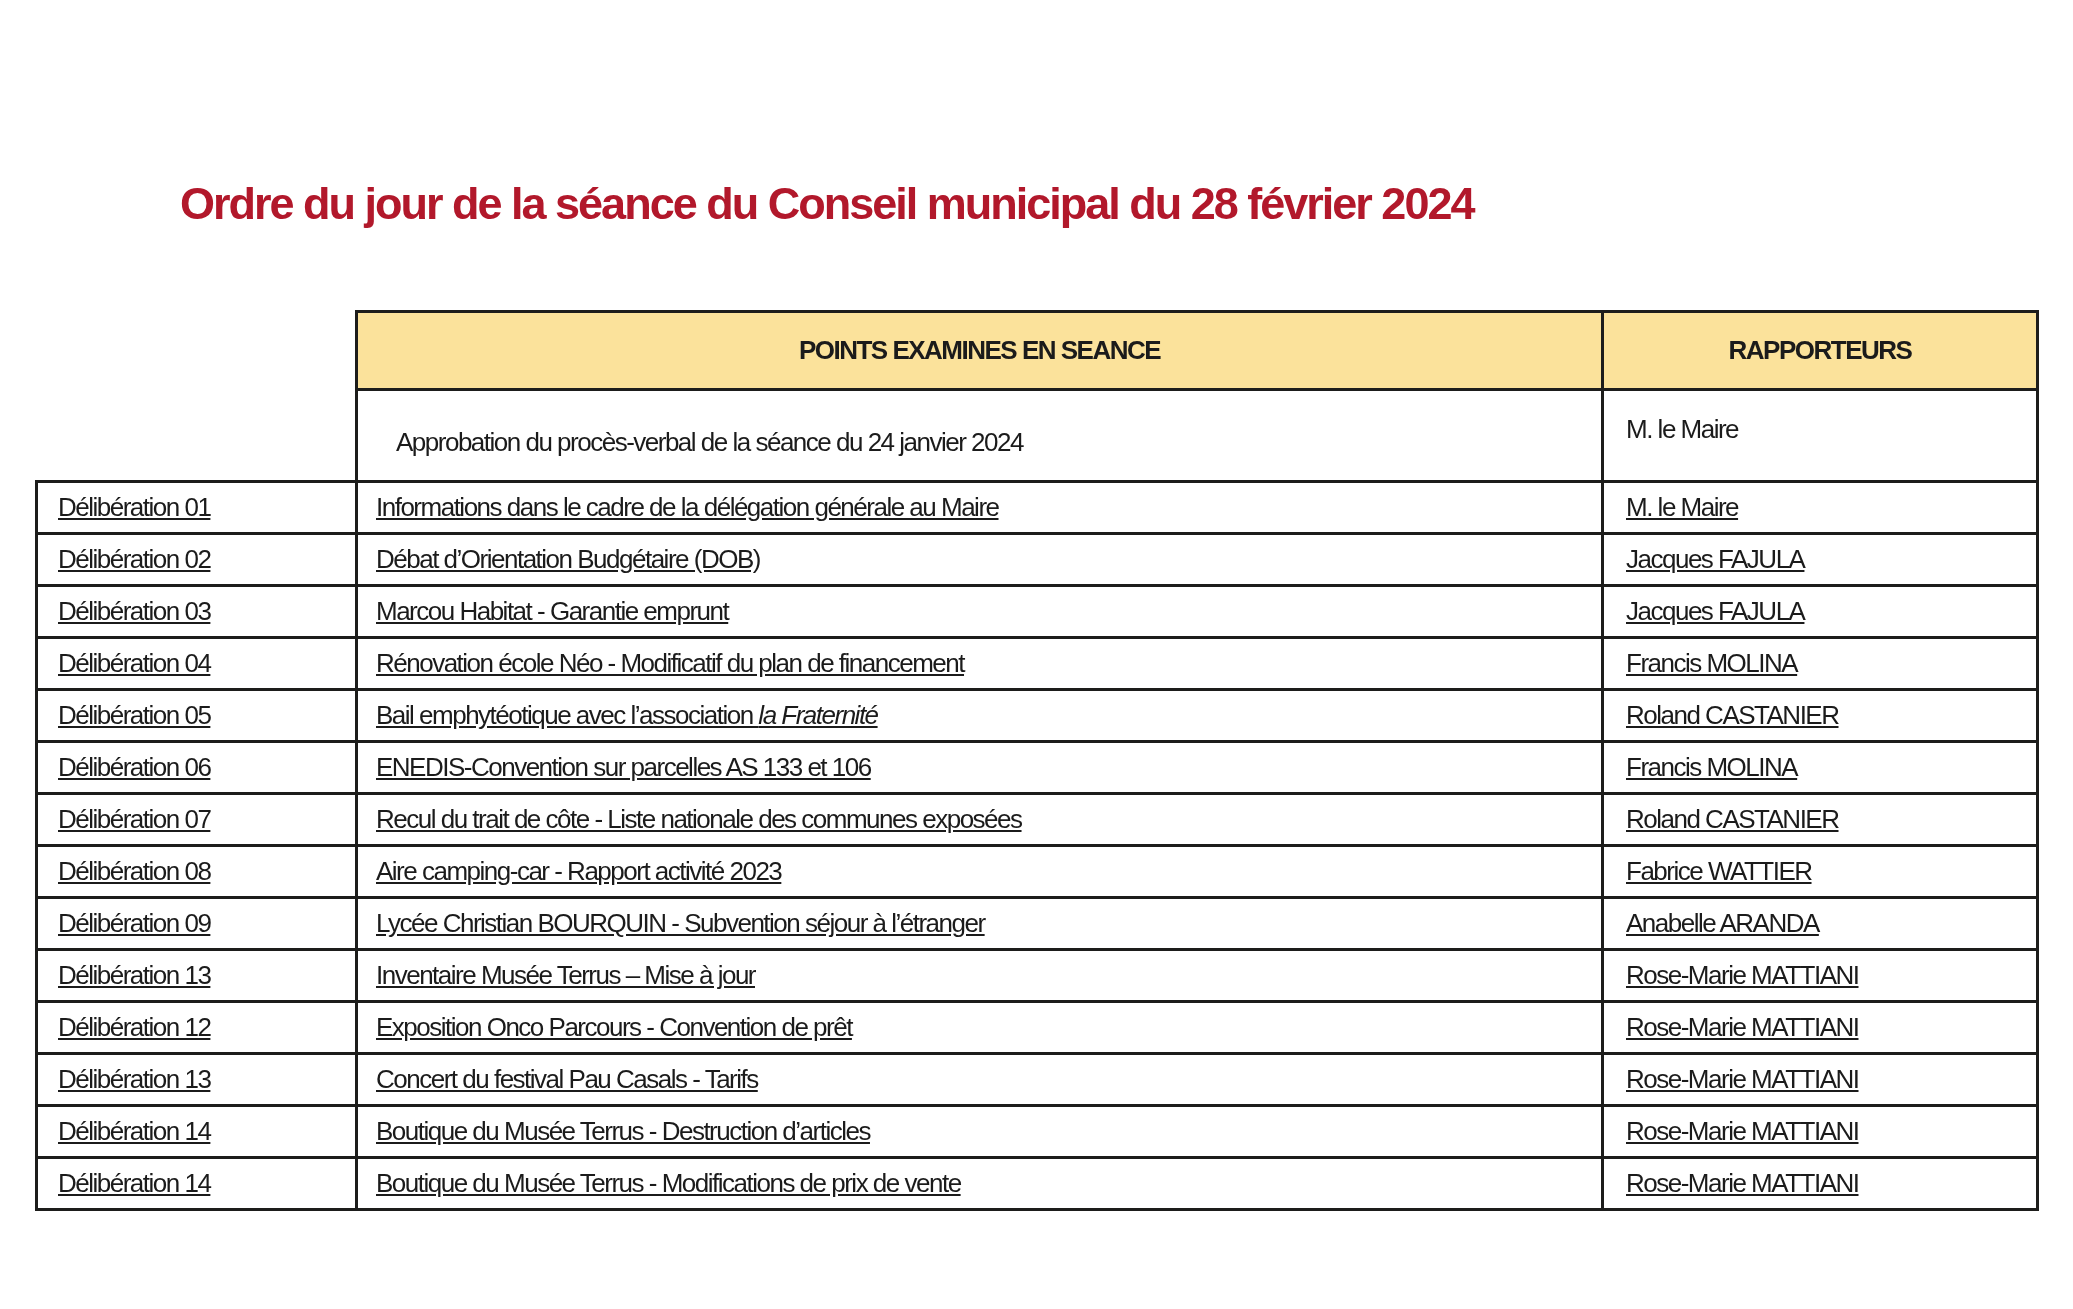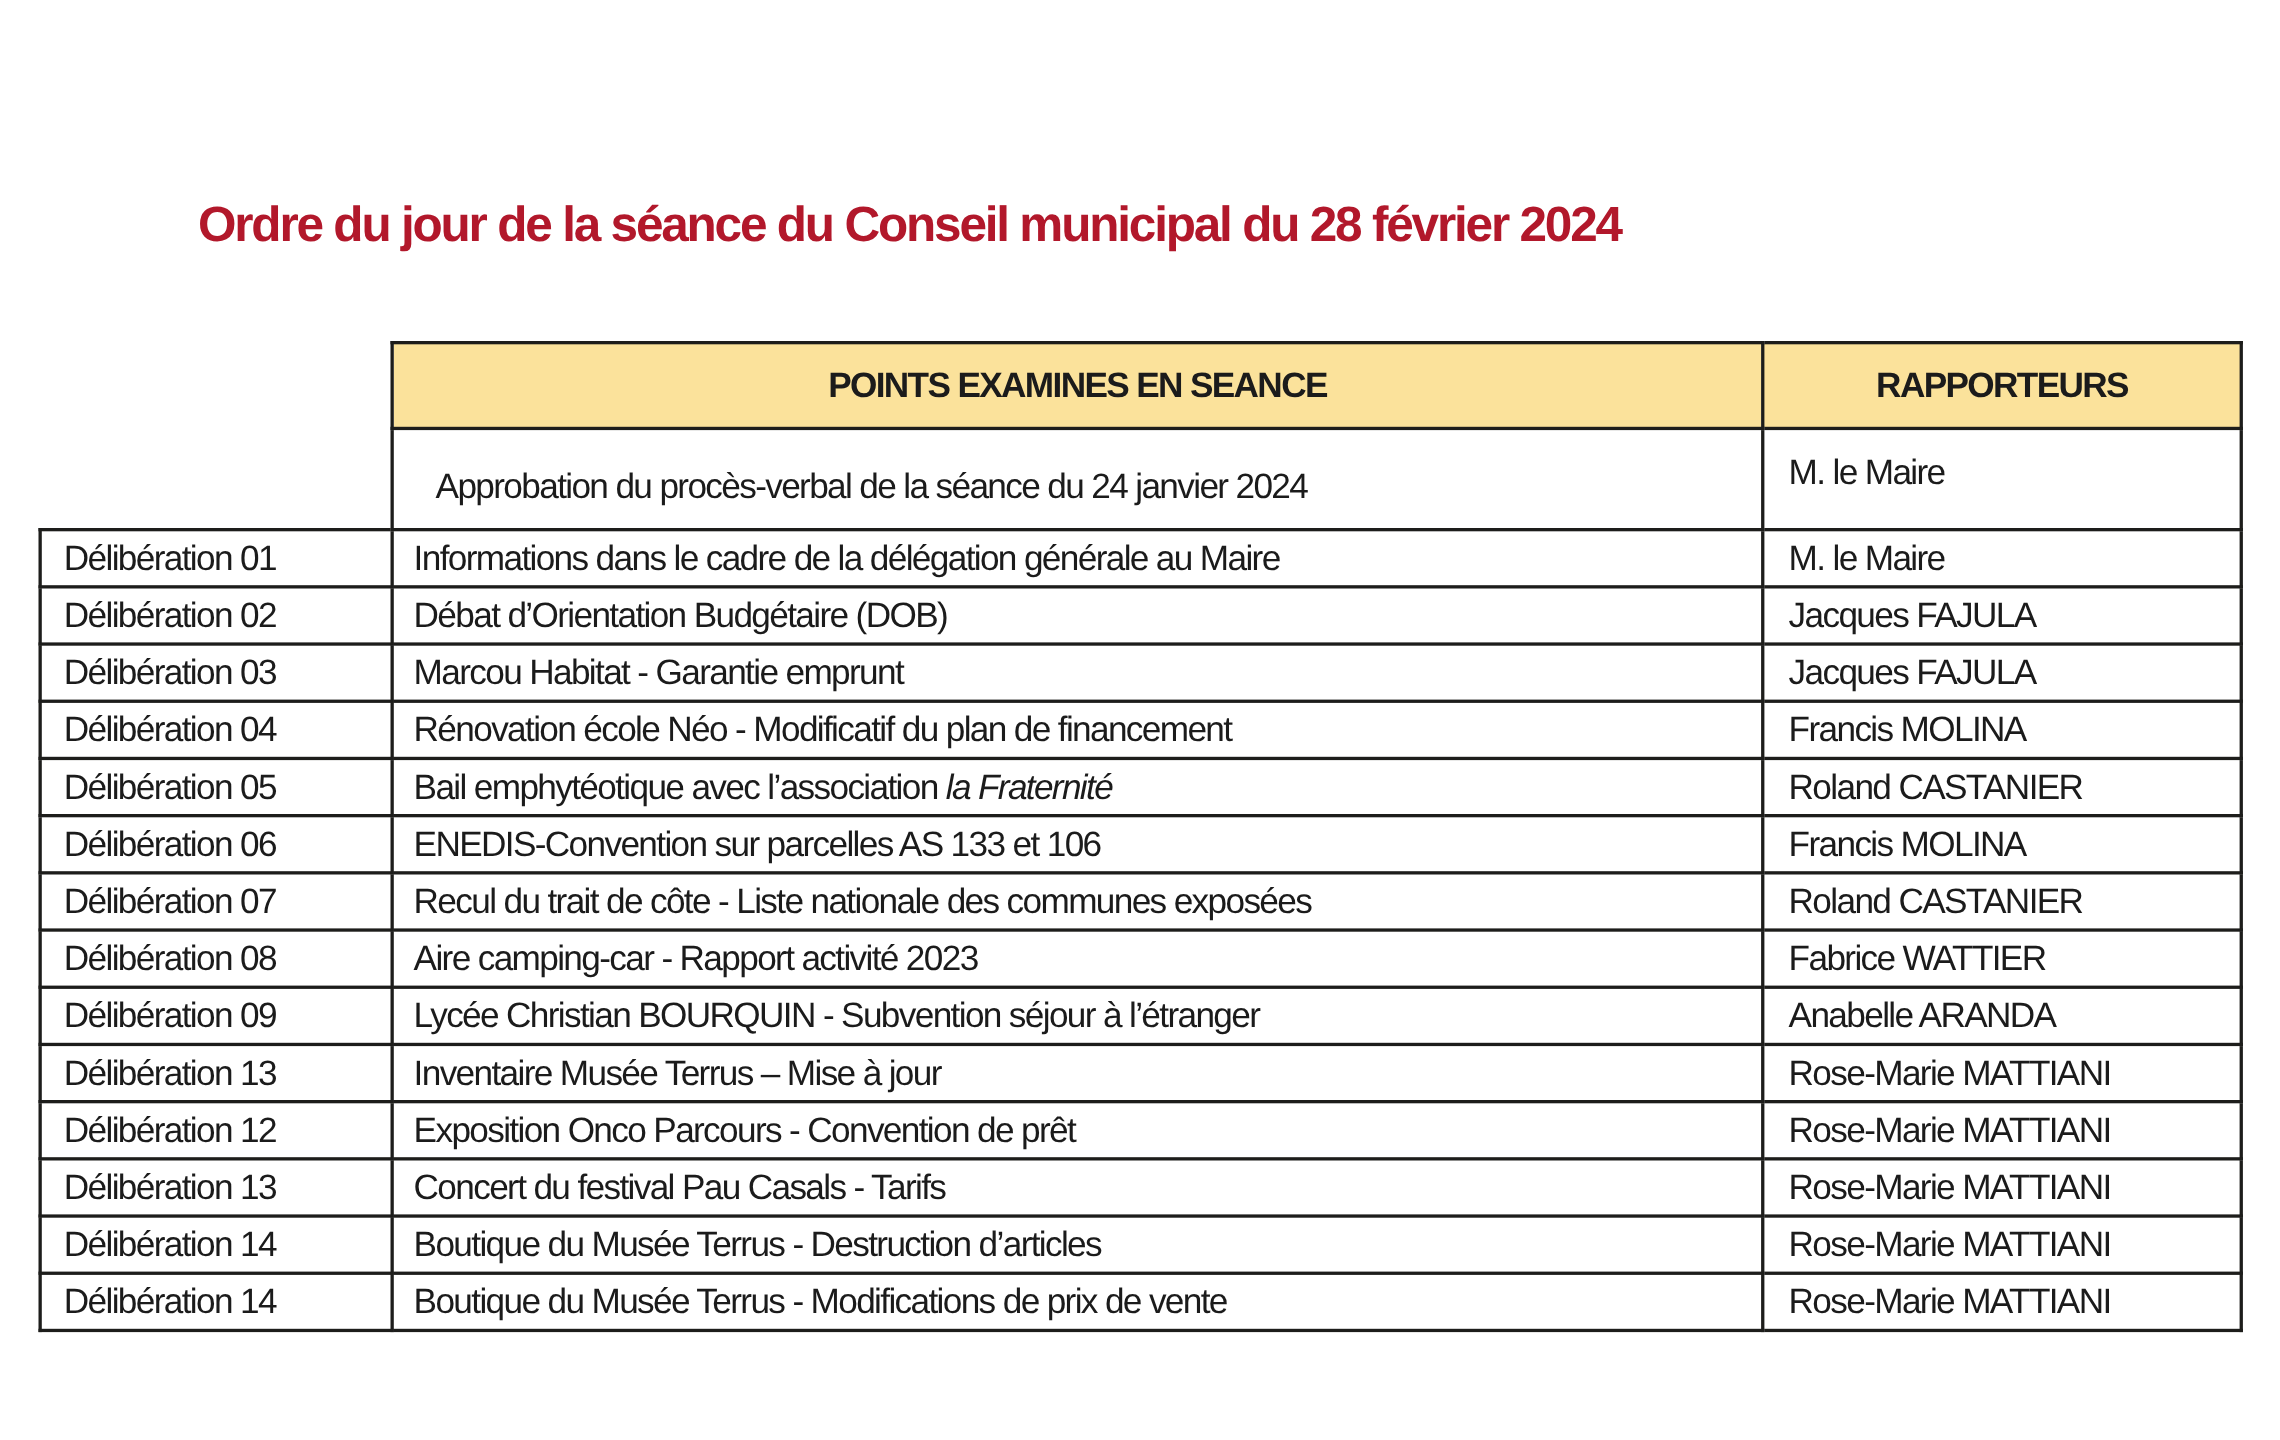--- a/index.html
+++ b/index.html
@@ -29,33 +29,33 @@
   table.agenda {
     position: absolute;
     left: 35px;
     top: 310px;
     border-collapse: collapse;
     table-layout: fixed;
   }
   table.agenda td {
     border: 3px solid #1d1d1b;
     padding: 0 6px 0 18px;
-    font-size: 32px;
+    font-size: 26px;
     letter-spacing: -1.5px;
     white-space: nowrap;
     overflow: hidden;
     vertical-align: middle;
     background: #ffffff;
   }
   col.c-label   { width: 320px; }
   col.c-point   { width: 1246px; }
   col.c-rapp    { width: 435px; }
 
   tr.r-head td, tr.r-pre td { height: 75px; }
-  tr.r-item td { height: 49px; }
+  tr.r-item td { height: 49px; text-decoration: underline; }
 
   td.empty-corner {
     border: none !important;
     background: transparent !important;
   }
 
   td.head-cell {
     background: #FBE29B !important;
     text-align: center;
     font-weight: bold;

